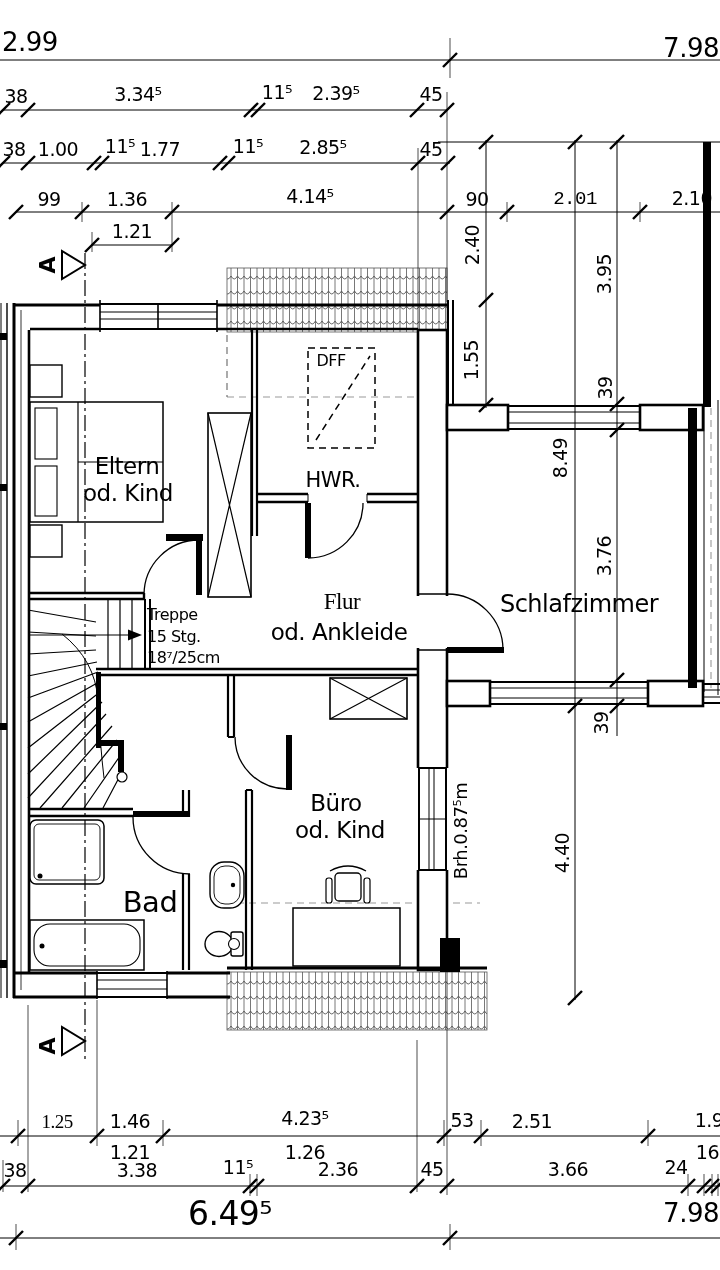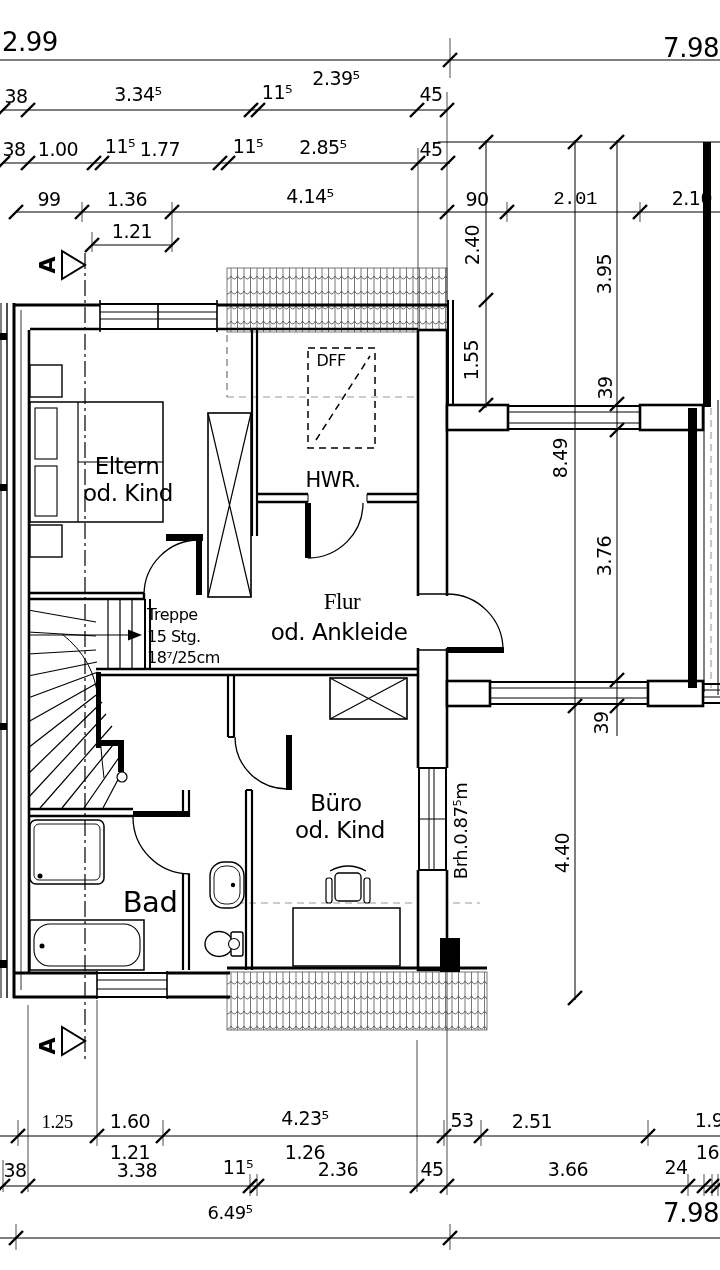--- a/index.html
+++ b/index.html
@@ -312,73 +312,74 @@
   </g>
 </svg>
 
 <div class="txt-layer dim">
 
 <span style="left: 2px; top: 42px; font-size: 26px; transform: translate(0px, -50%);">2.99</span>
       <span style="left: 719px; top: 48px; font-size: 26px; transform: translate(-100%, -50%);">7.98</span>
       <span style="left: 16px; top: 96px; transform: translate(-50%, -50%);">38</span>
       <span style="left: 138px; top: 94px; transform: translate(-50%, -50%);">3.34⁵</span>
       <span style="left: 277px; top: 92px; transform: translate(-50%, -50%);">11⁵</span>
-      <span style="left: 336px; top: 78px; transform: translate(-50%, -50%); text-align: right;">2.39⁵</span>
+      <span style="left: 336px; top: 93px; transform: translate(-50%, -50%); text-align: right;">2.39⁵</span>
       <span style="left: 431px; top: 94px; transform: translate(-50%, -50%);">45</span>
       <span style="left: 14px; top: 149px; transform: translate(-50%, -50%);">38</span>
       <span style="left: 58px; top: 149px; transform: translate(-50%, -50%);">1.00</span>
       <span style="left: 120px; top: 146px; transform: translate(-50%, -50%);">11⁵</span>
       <span style="left: 160px; top: 149px; transform: translate(-50%, -50%); text-align: center;">1.77</span>
       <span style="left: 248px; top: 146px; transform: translate(-50%, -50%);">11⁵</span>
       <span style="left: 323px; top: 147px; transform: translate(-50%, -50%);">2.85⁵</span>
       <span style="left: 431px; top: 149px; transform: translate(-50%, -50%);">45</span>
       <span style="left: 49px; top: 199px; transform: translate(-50%, -50%);">99</span>
       <span style="left: 127px; top: 199px; transform: translate(-50%, -50%);">1.36</span>
       <span style="left: 310px; top: 196px; transform: translate(-50%, -50%);">4.14⁵</span>
       <span style="left: 477px; top: 199px; transform: translate(-50%, -50%);">90</span>
       <span style="left: 575px; top: 199px; transform: translate(-50%, -50%); font-family: Liberation Mono, monospace;">2.01</span>
       <span style="left: 712px; top: 198px; transform: translate(-100%, -50%);">2.10</span>
       <span style="left: 132px; top: 231px; transform: translate(-50%, -50%);">1.21</span>
       <span style="left: 57px; top: 1121px; transform: translate(-50%, -50%); font-family: Liberation Serif, serif;">1.25</span>
-      <span style="left: 130px; top: 1121px; transform: translate(-50%, -50%);">1.60</span>
+      <span style="left: 130px; top: 1121px; transform: translate(-50%, -50%);">1.46</span>
       <span style="left: 305px; top: 1118px; transform: translate(-50%, -50%);">4.23⁵</span>
       <span style="left: 462px; top: 1120px; transform: translate(-50%, -50%);">53</span>
       <span style="left: 532px; top: 1121px; transform: translate(-50%, -50%);">2.51</span>
       <span style="left: 735px; top: 1120px; transform: translate(-100%, -50%);">1.90</span>
       <span style="left: 130px; top: 1152px; transform: translate(-50%, -50%);">1.21</span>
       <span style="left: 305px; top: 1152px; transform: translate(-50%, -50%);">1.26</span>
       <span style="left: 719px; top: 1152px; transform: translate(-100%, -50%);">16</span>
       <span style="left: 15px; top: 1170px; transform: translate(-50%, -50%);">38</span>
       <span style="left: 137px; top: 1170px; transform: translate(-50%, -50%);">3.38</span>
       <span style="left: 238px; top: 1167px; transform: translate(-50%, -50%);">11⁵</span>
       <span style="left: 338px; top: 1169px; transform: translate(-50%, -50%);">2.36</span>
       <span style="left: 432px; top: 1169px; transform: translate(-50%, -50%);">45</span>
       <span style="left: 568px; top: 1169px; transform: translate(-50%, -50%);">3.66</span>
       <span style="left: 676px; top: 1167px; transform: translate(-50%, -50%);">24</span>
-      <span style="left: 230px; top: 1213px; font-size: 18px; transform: translate(-50%, -50%);">6.49⁵</span>
+      <span style="left: 230px; top: 1213px; font-size: 33px; transform: translate(-50%, -50%);">6.49⁵</span>
       <span style="left: 719px; top: 1213px; font-size: 26px; transform: translate(-100%, -50%);">7.98</span>
     </div>
 <div class="txt-layer dim">
 
 <span style="left: 472px; top: 245px; transform: translate(-50%, -50%) rotate(-90deg);">2.40</span>
       <span style="left: 471px; top: 360px; transform: translate(-50%, -50%) rotate(-90deg);">1.55</span>
       <span style="left: 604px; top: 274px; transform: translate(-50%, -50%) rotate(-90deg);">3.95</span>
       <span style="left: 605px; top: 388px; transform: translate(-50%, -50%) rotate(-90deg);">39</span>
       <span style="left: 560px; top: 458px; transform: translate(-50%, -50%) rotate(-90deg);">8.49</span>
       <span style="left: 604px; top: 556px; transform: translate(-50%, -50%) rotate(-90deg);">3.76</span>
       <span style="left: 601px; top: 723px; transform: translate(-50%, -50%) rotate(-90deg);">39</span>
       <span style="left: 562px; top: 853px; transform: translate(-50%, -50%) rotate(-90deg);">4.40</span>
       <span style="left: 461px; top: 831px; font-size: 18px; transform: translate(-50%, -50%) rotate(-90deg);">Brh.0.87⁵m</span>
     </div>
 <div class="txt-layer room">
 
 <span style="left: 127px; top: 466px; font-size: 23px; transform: translate(-50%, -50%);">Eltern</span>
       <span style="left: 128px; top: 493px; font-size: 23px; transform: translate(-50%, -50%);">od. Kind</span>
       <span style="left: 333px; top: 480px; font-size: 21px; transform: translate(-50%, -50%);">HWR.</span>
       <span style="left: 331px; top: 361px; font-size: 16px; transform: translate(-50%, -50%);">DFF</span>
+      <span style="left: 579px; top: 604px; font-size: 24px; transform: translate(-50%, -50%);">Schlafzimmer</span>
       <span style="left: 342px; top: 601px; font-size: 23px; transform: translate(-50%, -50%); font-family: Liberation Serif, serif;">Flur</span>
       <span style="left: 339px; top: 632px; font-size: 23px; transform: translate(-50%, -50%);">od. Ankleide</span>
       <span style="left: 336px; top: 803px; font-size: 23px; transform: translate(-50%, -50%);">Büro</span>
       <span style="left: 340px; top: 830px; font-size: 23px; transform: translate(-50%, -50%);">od. Kind</span>
       <span style="left: 150px; top: 902px; font-size: 29px; transform: translate(-50%, -50%);">Bad</span>
       <span style="left: 147px; top: 615px; font-size: 16px; transform: translate(0px, -50%);">Treppe</span>
       <span style="left: 147px; top: 637px; font-size: 16px; transform: translate(0px, -50%);">15 Stg.</span>
       <span style="left: 147px; top: 658px; font-size: 16px; transform: translate(0px, -50%);">18⁷/25cm</span>
     </div>
 <div class="txt-layer mark">

